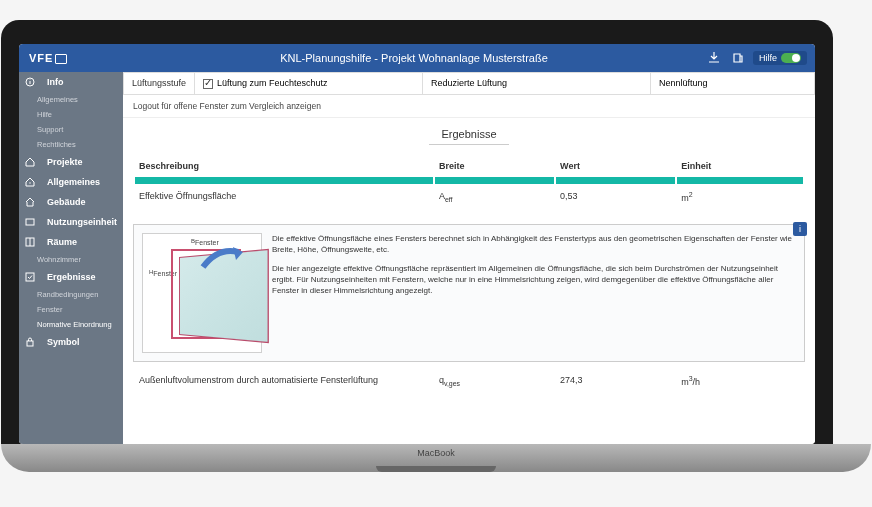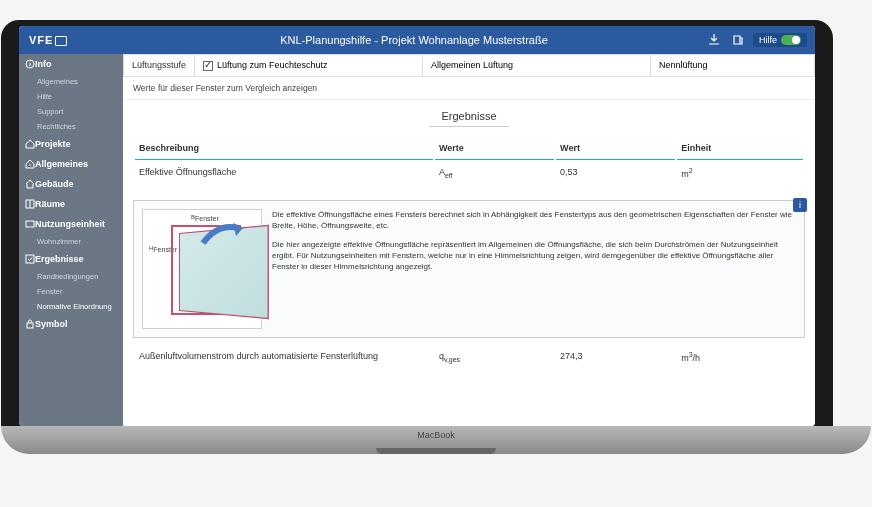--- a/index.html
+++ b/index.html
@@ -1,53 +1,53 @@
 <!DOCTYPE html>
 <html><head>
 <meta charset="utf-8">
 <style>
 *{box-sizing:border-box;margin:0;padding:0;font-family:Arial,Helvetica,sans-serif}
 body{background:#f5f5f5;display:flex;justify-content:center;padding:20px}
-.laptop{width:832px;background:#1a1a1a;border-radius:18px 18px 0 0;padding:6px 18px 0 18px;position:relative}
+.laptop{width:832px;background:#1a1a1a;border-radius:18px 18px 0 0;padding:24px 18px 0 18px;position:relative}
 .laptop-base{width:870px;height:28px;background:linear-gradient(#b8b8b8,#888);border-radius:0 0 40px 40px;margin:0 auto;position:relative}
 .laptop-base::before{content:"MacBook";position:absolute;left:50%;top:4px;transform:translateX(-50%);color:#444;font-size:9px}
 .laptop-base::after{content:"";position:absolute;left:50%;bottom:0;transform:translateX(-50%);width:120px;height:6px;background:#666;border-radius:0 0 10px 10px}
 .screen{width:100%;height:400px;background:#fff;border-radius:4px;overflow:hidden;display:flex;flex-direction:column}
 .topbar{height:28px;background:#2c5aa0;display:flex;align-items:center;color:#fff;font-size:11px}
 .logo{width:104px;padding-left:10px;font-weight:bold;letter-spacing:1px}
 .logo-icon{display:inline-block;width:12px;height:10px;border:1px solid #fff;border-radius:1px;margin-left:2px;vertical-align:middle}
 .title{flex:1;text-align:center}
 .title .ital{}
 .topbar-right{display:flex;align-items:center;gap:6px;padding-right:8px}
 .top-icon{width:18px;height:16px;display:flex;align-items:center;justify-content:center;cursor:pointer}
 .top-icon svg{width:12px;height:12px;fill:#fff}
 .hilfe-btn{background:#1f4a8a;border-radius:3px;padding:2px 6px;display:flex;align-items:center;gap:4px;font-size:9px}
 .toggle{width:20px;height:10px;background:#4caf50;border-radius:5px;position:relative}
 .toggle::after{content:"";position:absolute;right:1px;top:1px;width:8px;height:8px;background:#fff;border-radius:50%}
 .body{flex:1;display:flex;overflow:hidden}
 .sidebar{width:104px;background:#6b7785;color:#fff;font-size:8px;overflow-y:auto}
-.sb-item{display:flex;align-items:center;gap:0;padding:4px 6px;cursor:pointer}
+.sb-item{display:flex;align-items:center;gap:12px;padding:4px 6px;cursor:pointer}
 .sb-item.top{font-size:9px;font-weight:bold;padding:5px 6px}
 .sb-sub{padding:3px 6px 3px 18px;color:#d0d4da;cursor:pointer;font-size:7.5px}
 .sb-sub.active{color:#fff;font-weight:normal}
 .sb-icon{width:10px;height:10px;display:inline-flex;align-items:center;justify-content:center}
 .sb-icon svg{width:10px;height:10px;fill:#fff}
 .main{flex:1;background:#fff;overflow-y:auto;position:relative}
 .tab-table{width:100%;border-collapse:collapse;font-size:9px}
 .tab-table td{border:1px solid #ddd;padding:5px 8px;vertical-align:middle}
 .tab-table .lbl{width:61px;color:#333}
 .tab-check{display:inline-block;width:10px;height:10px;border:1px solid #666;margin-right:4px;position:relative;vertical-align:middle}
 .tab-check.on::after{content:"✓";position:absolute;left:0;top:-3px;font-size:10px;color:#333}
 .bar-green{background:#7ac943}
 .bar-yellow{background:#f5e960}
 .compare{padding:6px 10px;font-size:8.5px;color:#444;border-bottom:1px solid #eee}
 .results-head{text-align:center;font-size:11px;color:#333;padding:10px 0 4px;border-bottom:1px solid #ccc;margin:0 auto;width:80px}
 .results-wrap{padding:8px 10px}
 .rt{width:100%;font-size:9px;color:#333}
-.rt th{text-align:left;font-weight:bold;padding:6px 4px;border-bottom:1px solid #14b8a6}
+.rt th{text-align:left;font-weight:bold;padding:6px 4px;border-bottom:7px solid #14b8a6}
 .rt td{padding:5px 4px;vertical-align:top}
 .sup{font-size:7px;vertical-align:super}
 .sub{font-size:7px;vertical-align:sub}
 .info-panel{border:1px solid #ccc;margin:6px 10px;padding:8px;display:flex;gap:10px;position:relative;background:#fafbfc}
 .info-badge{position:absolute;right:-3px;top:-3px;width:14px;height:14px;background:#2c5aa0;color:#fff;font-size:9px;display:flex;align-items:center;justify-content:center;border-radius:2px;cursor:pointer}
 .diagram{width:120px;height:120px;border:1px solid #d0d0d0;background:#fff;position:relative;flex-shrink:0}
 .window-frame{position:absolute;left:28px;top:15px;width:70px;height:90px;border:2px solid #c94f6f}
 .window-pane{position:absolute;left:6px;top:6px;width:82px;height:78px;background:linear-gradient(135deg,#d4eaea,#c0dede);border:1px solid #b94a6a;transform:perspective(200px) rotateY(-25deg);transform-origin:left center}
 .arrow-blue{position:absolute;left:55px;top:8px;width:50px;height:30px}
 .arrow-blue svg{width:100%;height:100%}
@@ -121,33 +121,33 @@
               <span class="sb-icon">
                 <svg viewBox="0 0 10 10">
                   <path d="M1 5l4-4 4 4M2 5v4h6V5" fill="none" stroke="#fff"></path>
                 </svg>
               </span>
               <span>Gebäude</span>
             </div>
   <div class="sb-item top">
               <span class="sb-icon">
                 <svg viewBox="0 0 10 10">
+                  <rect x="1" y="2" width="8" height="6" fill="none" stroke="#fff"></rect>
+                </svg>
+              </span>
+              <span>Nutzungseinheit</span>
+            </div>
+  <div class="sb-item top">
+              <span class="sb-icon">
+                <svg viewBox="0 0 10 10">
                   <rect x="1" y="1" width="8" height="8" fill="none" stroke="#fff"></rect>
                   <path d="M5 1v8" stroke="#fff"></path>
                 </svg>
               </span>
               <span>Räume</span>
-            </div>
-  <div class="sb-item top">
-              <span class="sb-icon">
-                <svg viewBox="0 0 10 10">
-                  <rect x="1" y="2" width="8" height="6" fill="none" stroke="#fff"></rect>
-                </svg>
-              </span>
-              <span>Nutzungseinheit</span>
             </div>
   <div class="sb-sub">Wohnzimmer</div>
   <div class="sb-item top">
               <span class="sb-icon">
                 <svg viewBox="0 0 10 10">
                   <rect x="1" y="1" width="8" height="8" fill="none" stroke="#fff"></rect>
                   <path d="M3 5l1.5 1.5L7 3.5" fill="none" stroke="#fff"></path>
                 </svg>
               </span>
               <span>Ergebnisse</span>
@@ -165,35 +165,35 @@
               <span>Symbol</span>
             </div>
 </div>
 
 <div class="main">
   <table class="tab-table">
     <tbody>
                 <tr>
       <td class="lbl">Lüftungsstufe</td>
       <td style="width:33%"><span class="tab-check on"></span><span>Lüftung zum Feuchteschutz</span></td>
-      <td style="width:33%"><span>Allgemeinen Lüftung</span></td>
+      <td style="width:33%"><span>Reduzierte Lüftung</span></td>
       <td><span>Nennlüftung</span></td>
     </tr>
   </tbody>
             </table>
-  <div class="compare">Werte für dieser Fenster zum Vergleich anzeigen</div>
+  <div class="compare">Logout für offene Fenster zum Vergleich anzeigen</div>
   <div style="display:flex;justify-content:center">
               <div class="results-head">Ergebnisse</div>
             </div>
   <div class="results-wrap">
     <table class="rt">
       <tbody>
                   <tr>
         <th style="width:45%">Beschreibung</th>
-        <th style="width:18%">Werte</th>
+        <th style="width:18%">Breite</th>
         <th style="width:18%">Wert</th>
         <th>Einheit</th>
       </tr>
       <tr>
         <td>Effektive Öffnungsfläche</td>
         <td><span>A</span><span class="sub">eff</span></td>
         <td>0,53</td>
         <td><span>m</span><span class="sup">2</span></td>
       </tr>
     </tbody>

